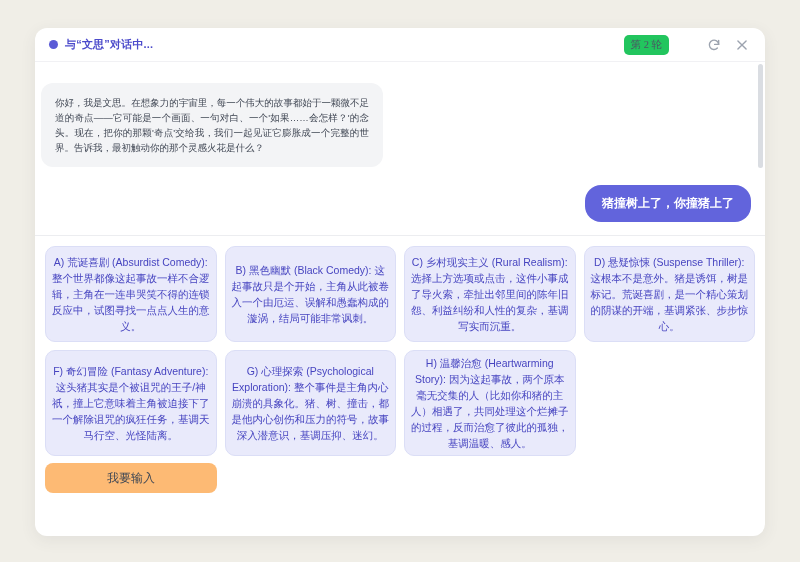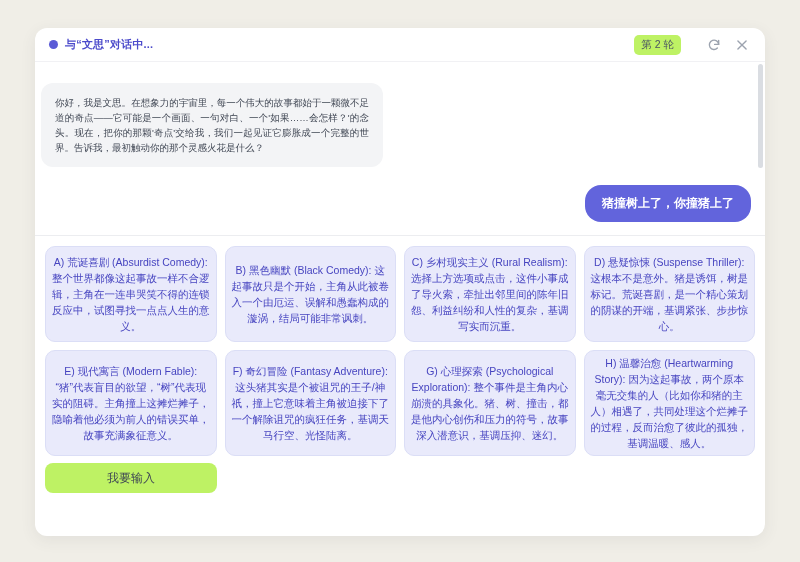--- a/index.html
+++ b/index.html
@@ -23,23 +23,24 @@
   .hdr {
     height: 34px; flex: 0 0 34px;
     display: flex; align-items: center;
     padding: 0 14px;
     border-bottom: 1px solid #F1F1F4;
   }
   .dot { width: 9px; height: 9px; border-radius: 50%; background: #5B5BD6; margin-right: 7px; }
   .title { font-size: 11px; font-weight: bold; color: #4C4BCB; letter-spacing: .2px; }
   .hdr-sp { flex: 1; }
   .badge {
-    background: #bef264; color: #4B5563;
+    background: #22c55e; color: #4B5563;
     font-size: 10.5px; padding: 3px 7px; border-radius: 5px;
-    margin-right: 14px;
+    margin-right: 26px;
+    font-family: Liberation Serif, serif;
   }
   .icon-btn {
     background: none; border: none; cursor: pointer;
     color: #9CA3AF; width: 18px; height: 18px;
     display: flex; align-items: center; justify-content: center;
     margin-left: 10px; padding: 0;
   }
   .icon-btn svg { width: 14px; height: 14px; }
   
   .chat {
@@ -85,21 +86,21 @@
     text-align: center;
     padding: 4px 6px;
     display: flex; align-items: center; justify-content: center;
     cursor: pointer;
     overflow: hidden;
   }
   
   .manual-btn {
     margin: 7px 10px 16px 10px;
     width: 172px; height: 30px;
-    background: #bef264; border: none; border-radius: 8px;
+    background: #fdba74; border: none; border-radius: 8px;
     color: #3F4754; font-size: 12px;
     font-family: inherit;
     cursor: pointer;
   }
   .composer {
     display: flex; align-items: center;
     padding: 8px 10px 10px 8px;
     gap: 9px;
   }
   .msg-input {
@@ -155,21 +156,20 @@
         <div class="user-bubble">猪撞树上了，你撞猪上了</div>
       </div>
       <div class="scroll-thumb"></div>
     </div>
 
     <div class="opts">
       <div class="opt">A) 荒诞喜剧 (Absurdist Comedy): 整个世界都像这起事故一样不合逻辑，主角在一连串哭笑不得的连锁反应中，试图寻找一点点人生的意义。</div>
       <div class="opt">B) 黑色幽默 (Black Comedy): 这起事故只是个开始，主角从此被卷入一个由厄运、误解和愚蠢构成的漩涡，结局可能非常讽刺。</div>
       <div class="opt">C) 乡村现实主义 (Rural Realism): 选择上方选项或点击，这件小事成了导火索，牵扯出邻里间的陈年旧怨、利益纠纷和人性的复杂，基调写实而沉重。</div>
       <div class="opt">D) 悬疑惊悚 (Suspense Thriller): 这根本不是意外。猪是诱饵，树是标记。荒诞喜剧，是一个精心策划的阴谋的开端，基调紧张、步步惊心。</div>
-      <div class="opt">E) 现代寓言 (Modern Fable): “猪”代表盲目的欲望，“树”代表现实的阻碍。主角撞上这摊烂摊子，隐喻着他必须为前人的错误买单，故事充满象征意义。</div>
       <div class="opt">F) 奇幻冒险 (Fantasy Adventure): 这头猪其实是个被诅咒的王子/神祇，撞上它意味着主角被迫接下了一个解除诅咒的疯狂任务，基调天马行空、光怪陆离。</div>
       <div class="opt">G) 心理探索 (Psychological Exploration): 整个事件是主角内心崩溃的具象化。猪、树、撞击，都是他内心创伤和压力的符号，故事深入潜意识，基调压抑、迷幻。</div>
       <div class="opt">H) 温馨治愈 (Heartwarming Story): 因为这起事故，两个原本毫无交集的人（比如你和猪的主人）相遇了，共同处理这个烂摊子的过程，反而治愈了彼此的孤独，基调温暖、感人。</div>
     </div>
 
     <button class="manual-btn">我要输入</button>
 
 
   </div>
 </div>

